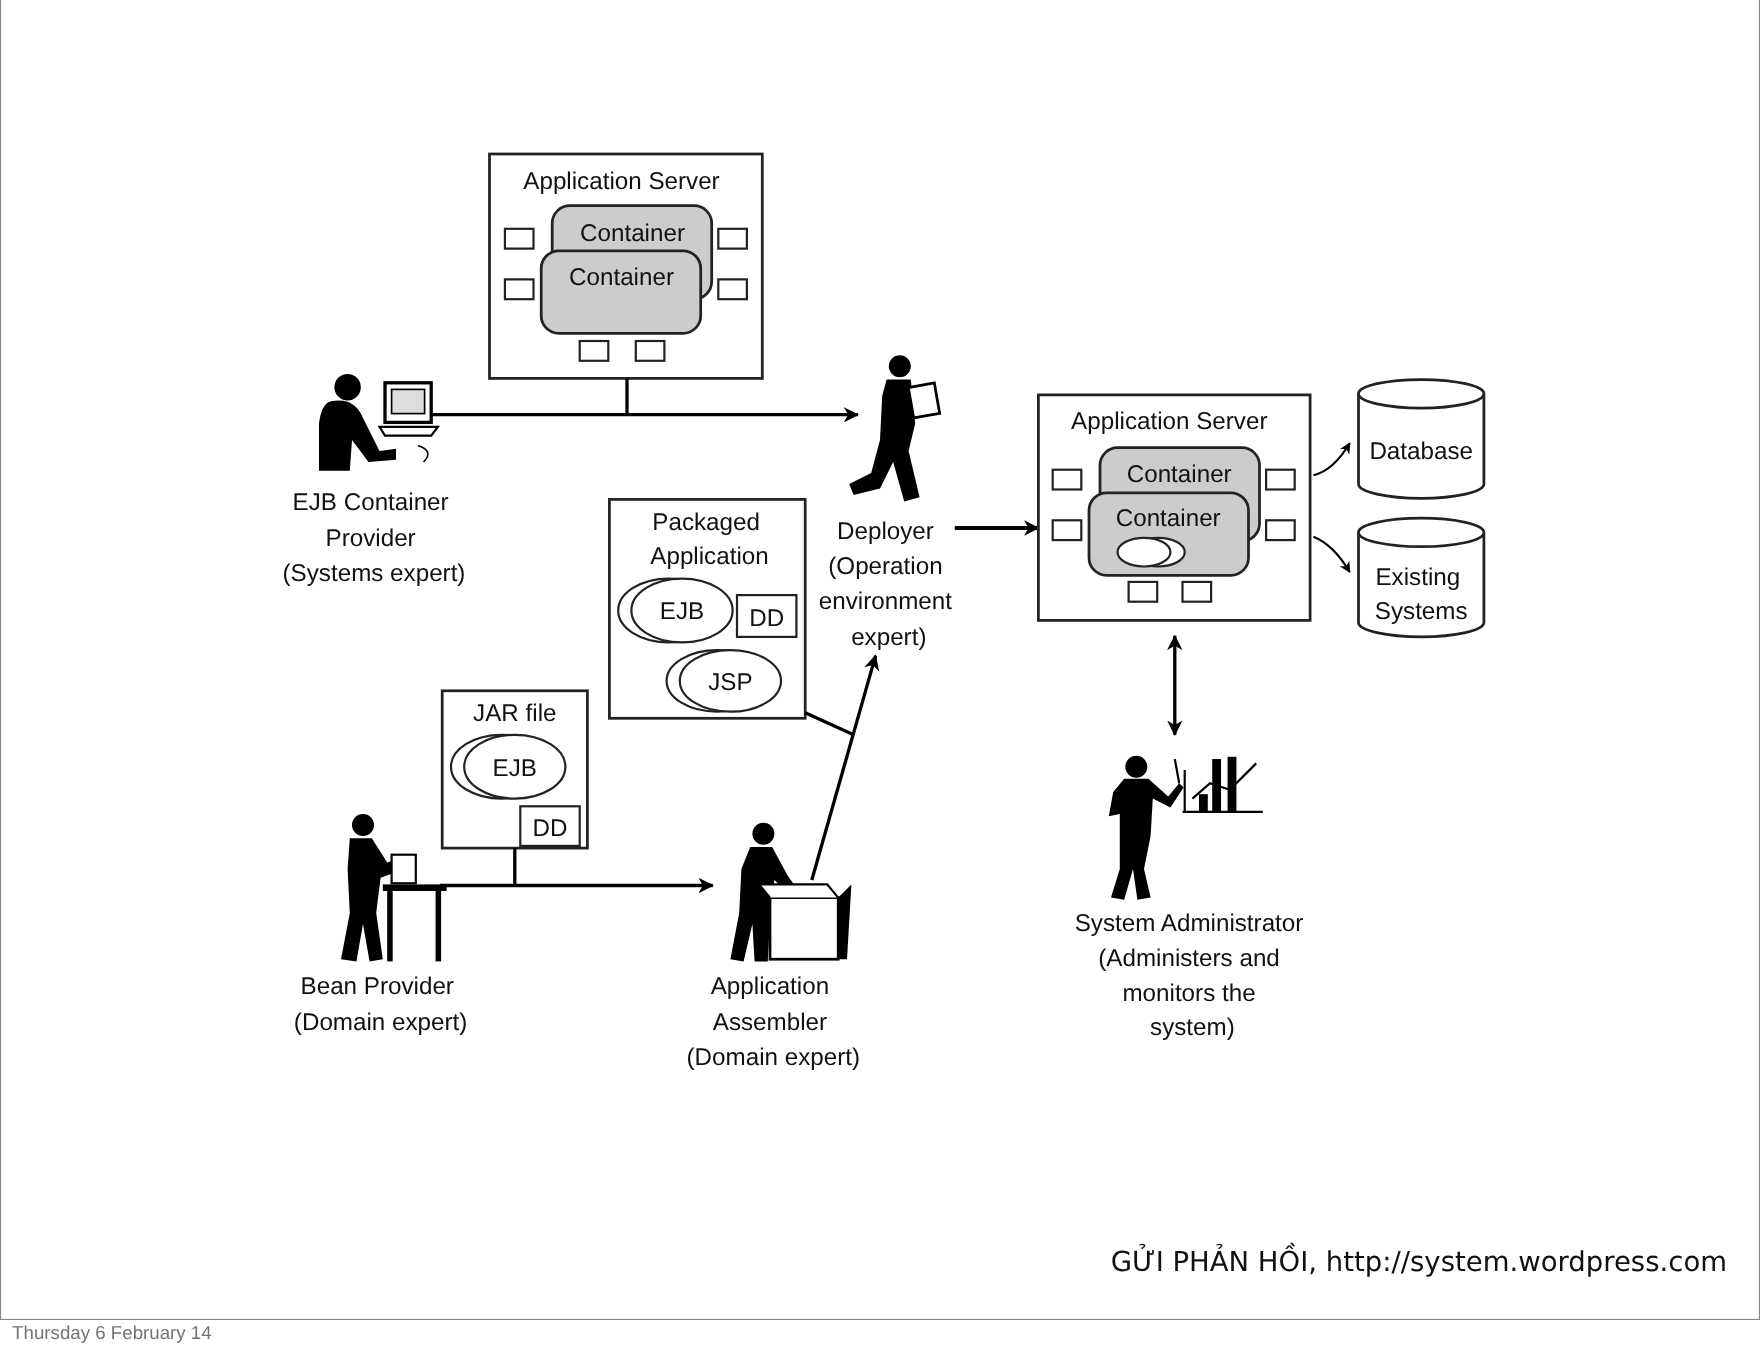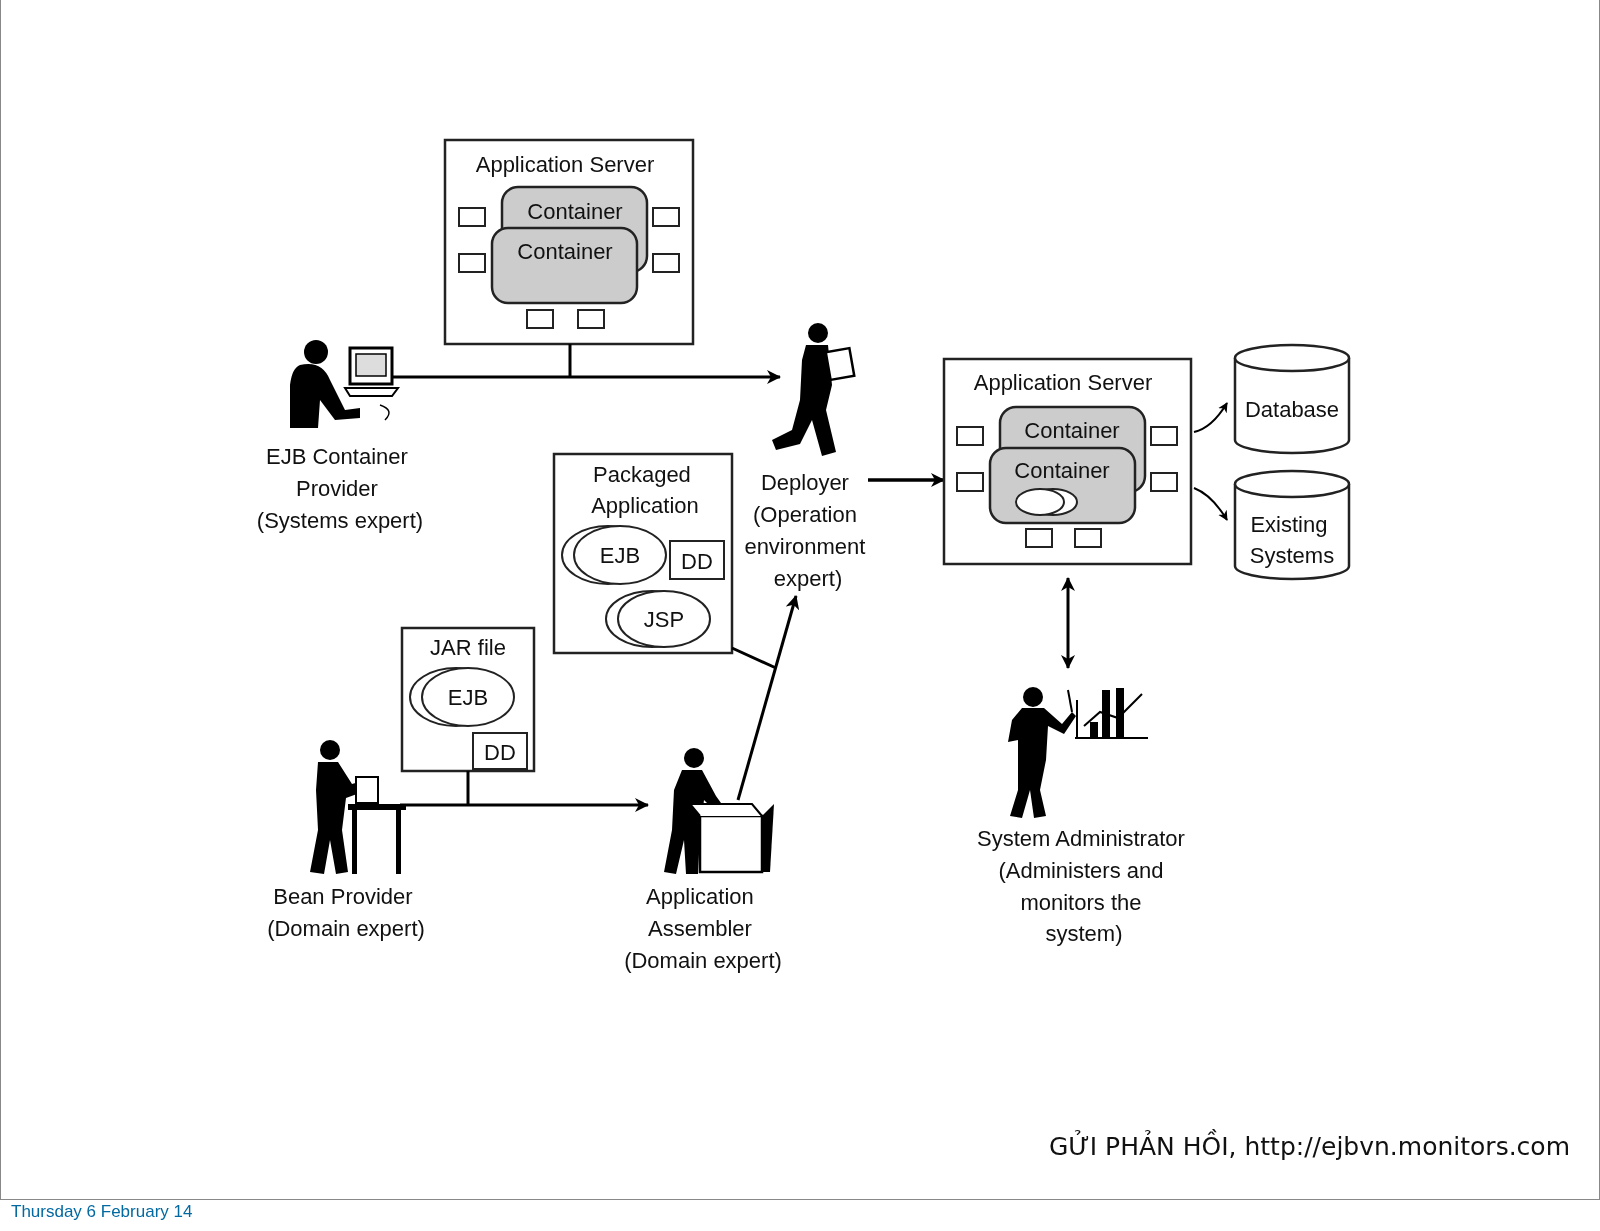--- a/index.html
+++ b/index.html
@@ -1,21 +1,21 @@
 <!DOCTYPE html>
 <html><head>
 <meta charset="utf-8">
 <style>
   html, body { margin:0; padding:0; background:#fff; }
   body { width:1600px; height:1231px; position:relative; overflow:hidden; font-family:"Liberation Sans", sans-serif; }
   .slide { position:absolute; left:0; top:0; width:1598px; height:1199px; border:1px solid #888; border-top:none; background:#fff; }
   svg { position:absolute; left:0; top:0; }
   .lbl { font-family:"Liberation Sans", sans-serif; fill:#111; }
   .footer-right { position:absolute; right:30px; top:1132px; font-family:"DejaVu Sans", sans-serif; font-size:25px; color:#111; }
-  .footer-date { position:absolute; left:11px; top:1202px; font-family:"Liberation Sans", sans-serif; font-size:17px; color:#0369a1; }
+  .footer-date { position:absolute; left:11px; top:1202px; font-family:"Liberation Sans", sans-serif; font-size:17px; color:#737373; }
 </style>
 </head>
 <body>
 
 <div class="slide"></div>
 
 <svg width="1600" height="1231" viewBox="0 0 1600 1231">
   <defs>
     <marker id="arr" markerWidth="10" markerHeight="10" refX="9" refY="5" orient="auto" markerUnits="userSpaceOnUse">
       <path d="M0,0 L10,5 L0,10 L3,5 z" fill="#000"></path>
@@ -181,14 +181,14 @@
     <path d="M700,816 L690,804 L752,804 L762,816" fill="#fff" stroke="#000" stroke-width="2"></path>
     <path d="M762,816 L774,804 L770,872 L762,872 z" fill="#000"></path>
   </g>
   <text class="lbl" font-size="22" text-anchor="middle">
     <tspan x="703" y="904">Application</tspan>
     <tspan x="703" y="936">Assembler</tspan>
     <tspan x="703" y="968">(Domain expert)</tspan>
   </text>
 </svg>
 
-<div class="footer-right">GỬI PHẢN HỒI, http://ejbvn.monitors.com</div>
+<div class="footer-right">GỬI PHẢN HỒI, http://system.wordpress.com</div>
 <div class="footer-date">Thursday 6 February 14</div>
 
 </body></html>

